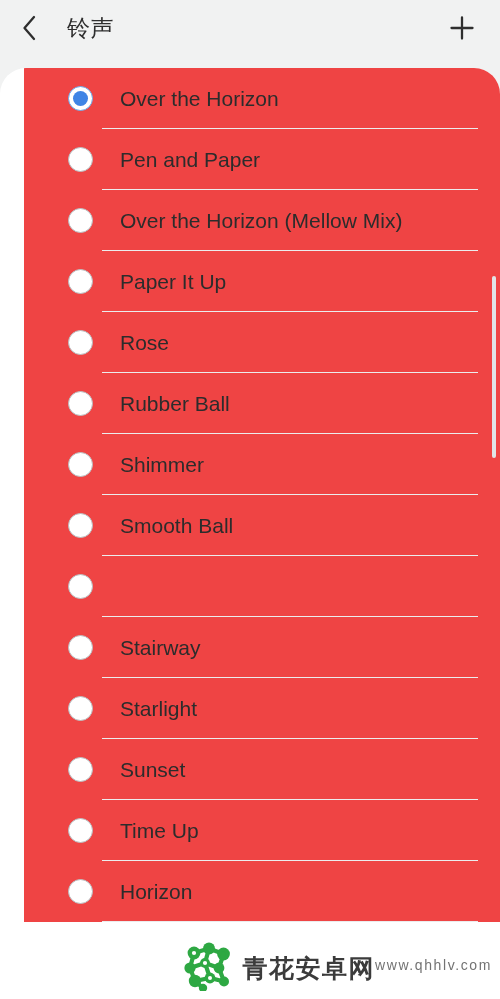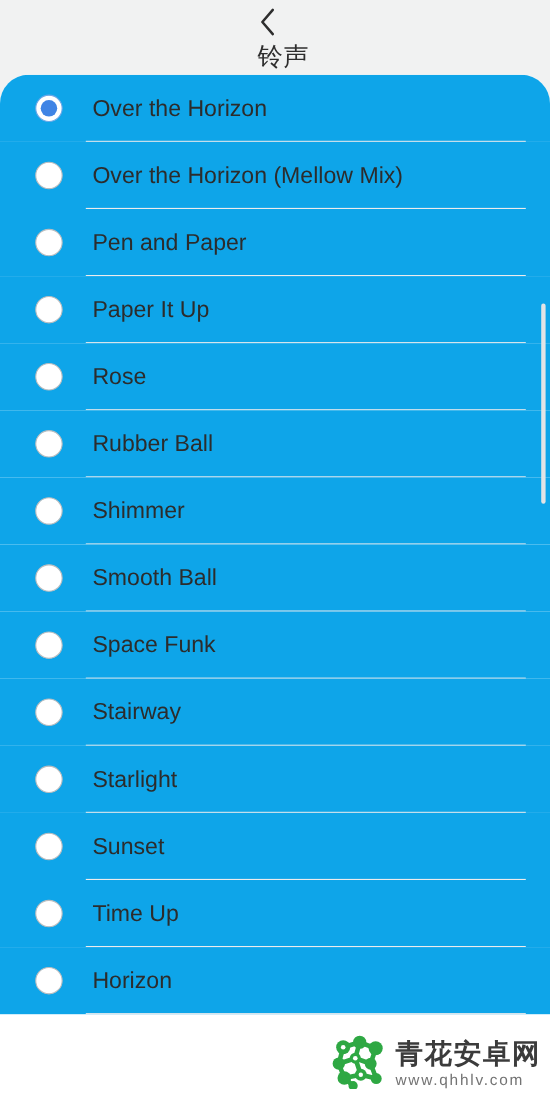--- a/index.html
+++ b/index.html
@@ -27,21 +27,20 @@
     position: absolute;
     left: 0;
     top: 0;
     width: 500px;
     height: 56px;
     background: #f1f2f2;
     display: flex;
     align-items: center;
     box-sizing: border-box;
     padding: 0 18px 0 20px;
-    flex-direction: column;
   }
   .back-btn {
     width: 34px;
     height: 40px;
     display: flex;
     align-items: center;
     justify-content: flex-start;
     cursor: pointer;
     flex: 0 0 auto;
   }
@@ -84,23 +83,24 @@
     left: 0;
     top: 0;
     width: 500px;
   }
   .row {
     position: relative;
     height: 61px;
     display: flex;
     align-items: center;
     box-sizing: border-box;
-    padding-left: 32px;
+    padding-left: 44px;
     cursor: pointer;
-    background: #0ea5e9;
+    background: #ef4444;
+    margin-left: 24px;
   }
   .radio {
     width: 25px;
     height: 25px;
     border-radius: 50%;
     box-sizing: border-box;
     border: 1.5px solid #b9bcbf;
     background: #ffffff;
     flex: 0 0 auto;
     position: relative;
@@ -163,21 +163,21 @@
     right: 8px;
     bottom: 4px;
     display: flex;
     align-items: center;
     pointer-events: none;
   }
   #wm-logo { flex: 0 0 auto; display: block; }
   #wm-text {
     margin-left: 7px;
     display: flex;
-    flex-direction: column;
+    flex-direction: row;
     justify-content: center;
   }
   #wm-title {
     font-size: 25px;
     font-weight: bold;
     color: #3b3b3b;
     letter-spacing: 1.5px;
     line-height: 1.06;
     white-space: nowrap;
   }
@@ -216,30 +216,30 @@
 
   <div id="list-card">
     <div id="list">
         <div class="row">
           <div class="radio selected"></div>
           <div class="row-label">Over the Horizon</div>
           <div class="row-divider"></div>
         </div>
         <div class="row">
           <div class="radio"></div>
+          <div class="row-label">Pen and Paper</div>
+          <div class="row-divider"></div>
+        </div>
+        <div class="row">
+          <div class="radio"></div>
           <div class="row-label">Over the Horizon (Mellow Mix)</div>
           <div class="row-divider"></div>
         </div>
         <div class="row">
           <div class="radio"></div>
-          <div class="row-label">Pen and Paper</div>
-          <div class="row-divider"></div>
-        </div>
-        <div class="row">
-          <div class="radio"></div>
           <div class="row-label">Paper It Up</div>
           <div class="row-divider"></div>
         </div>
         <div class="row">
           <div class="radio"></div>
           <div class="row-label">Rose</div>
           <div class="row-divider"></div>
         </div>
         <div class="row">
           <div class="radio"></div>
@@ -251,21 +251,20 @@
           <div class="row-label">Shimmer</div>
           <div class="row-divider"></div>
         </div>
         <div class="row">
           <div class="radio"></div>
           <div class="row-label">Smooth Ball</div>
           <div class="row-divider"></div>
         </div>
         <div class="row">
           <div class="radio"></div>
-          <div class="row-label">Space Funk</div>
           <div class="row-divider"></div>
         </div>
         <div class="row">
           <div class="radio"></div>
           <div class="row-label">Stairway</div>
           <div class="row-divider"></div>
         </div>
         <div class="row">
           <div class="radio"></div>
           <div class="row-label">Starlight</div>

